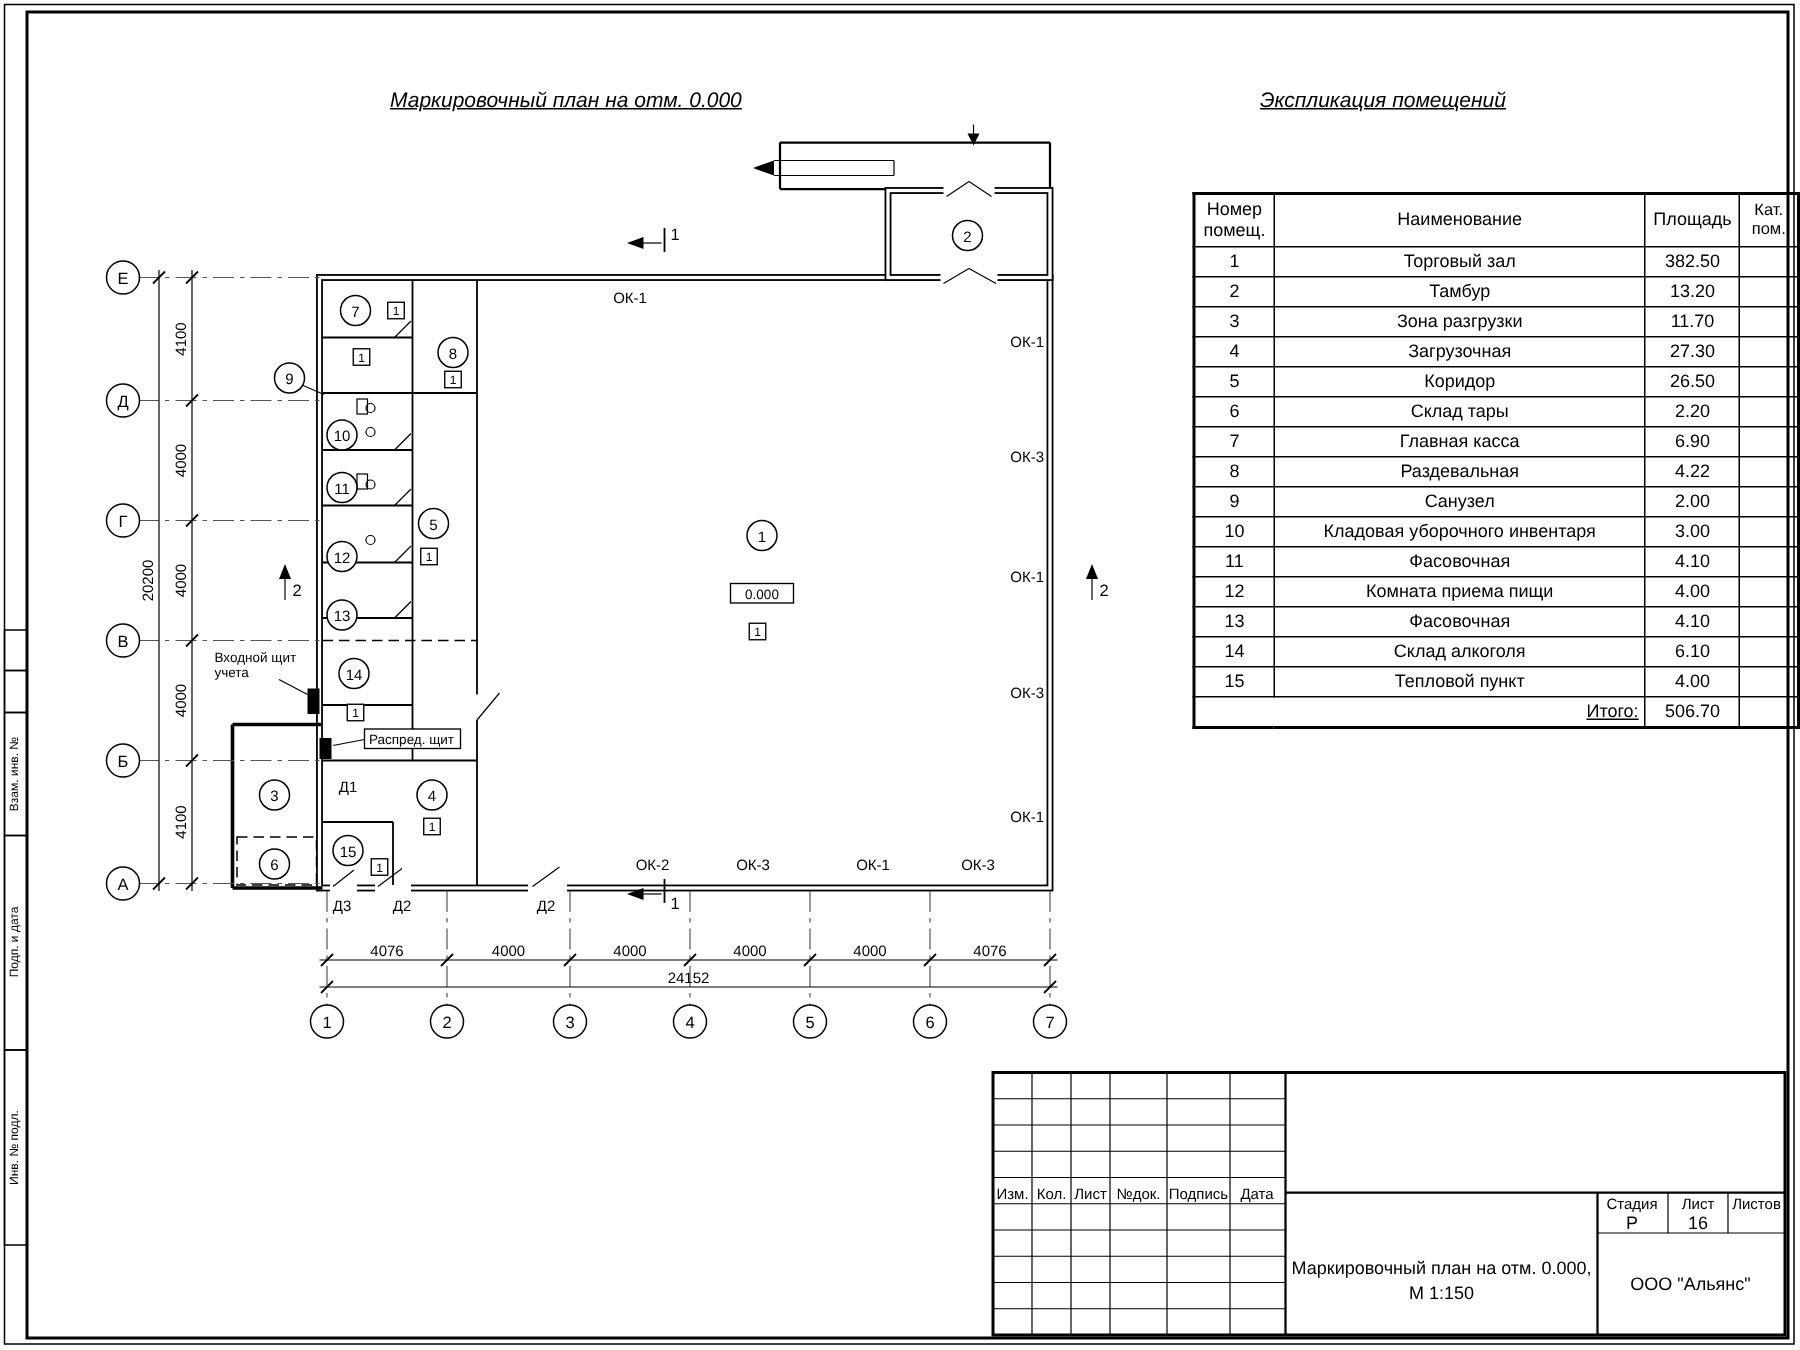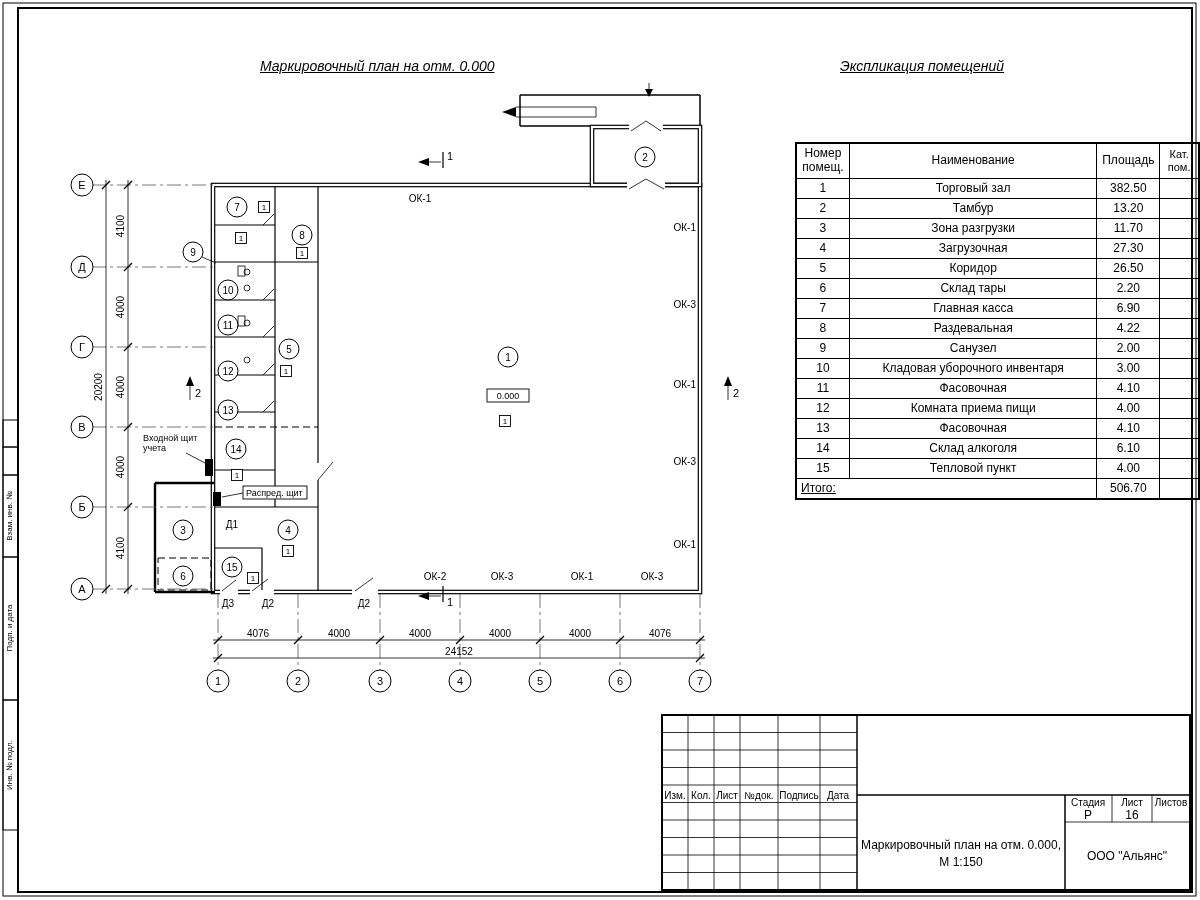--- a/index.html
+++ b/index.html
@@ -19,29 +19,29 @@
   .dim{stroke:#000;stroke-width:.8;fill:none}
   .tick{stroke:#000;stroke-width:1.2}
   .bubble{fill:#fff;stroke:#000;stroke-width:1}
   .mark{fill:#fff;stroke:#000;stroke-width:.9}
   .gap{fill:#fff;stroke:none}
   .blk{fill:#000;stroke:none}
   .frame-line{fill:none;stroke:#000}
   .title{position:absolute;font-size:14px;font-style:italic;text-decoration:underline;text-align:left;}
   .plan-title{left:260px;top:58px;width:320px;}
   .expl-title{left:840px;top:58px;width:300px;}
-  table.expl{position:absolute;left:795px;top:128px;border-collapse:collapse;border:2px solid #000;font-size:12px;margin-top:14px;}
+  table.expl{position:absolute;left:795px;top:128px;border-collapse:collapse;border:2px solid #000;font-size:12px;}
   table.expl td,table.expl th{border:1px solid #000;font-weight:normal;padding:1px 4px;line-height:1.15;}
   table.expl th{text-align:center;height:32px;}
   .c-num{width:44px;text-align:center;}
   .c-name{width:246px;text-align:center;}
   .c-area{width:54px;text-align:center;}
   .c-cat{width:30px;text-align:center;font-size:11px;}
   table.expl td{height:17px;}
-  .total-lbl{text-decoration:underline;}
+  .total-lbl{text-align:right;text-decoration:underline;}
 </style>
 </head>
 <body>
 
 <div class="sheet">
 
 <svg width="1200" height="900" viewBox="0 0 1200 900">
 
   <g>
     <rect class="frame-line" x="3" y="3" width="1193" height="893" stroke-width="1"></rect>

